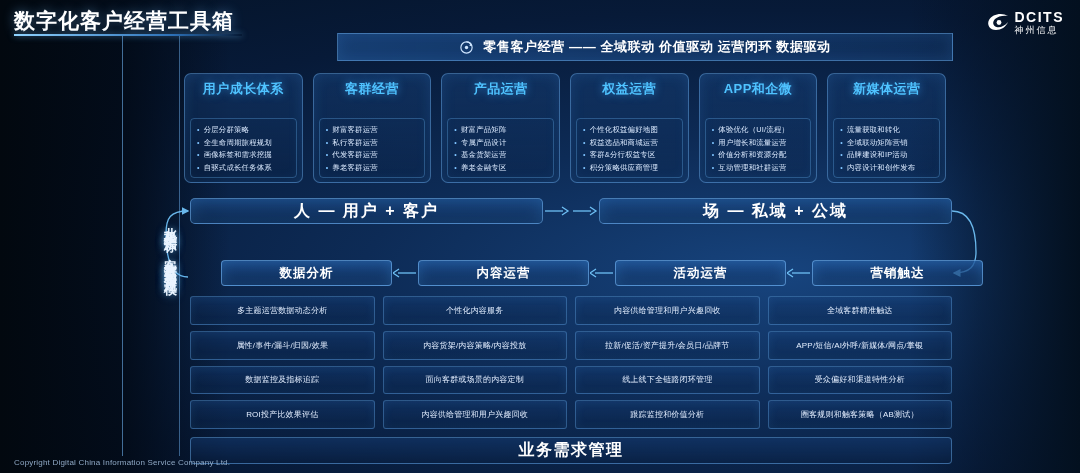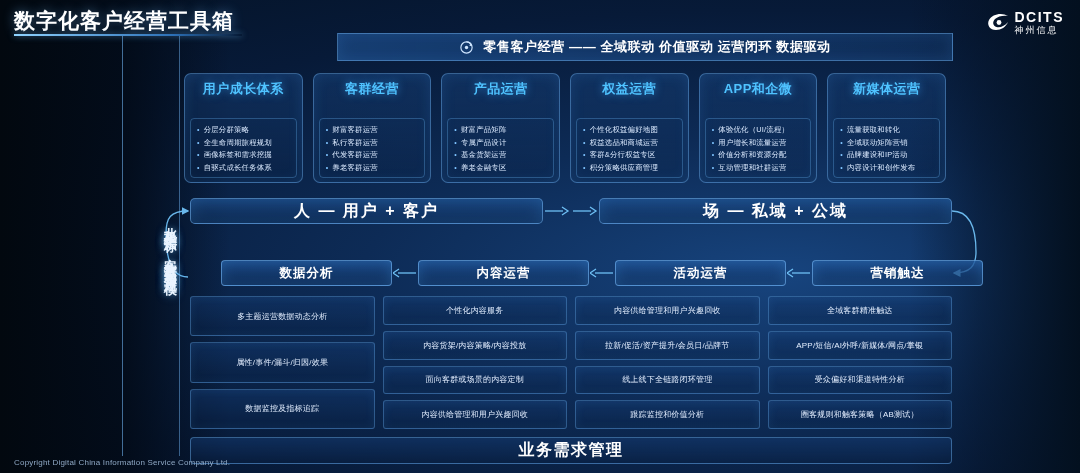--- a/index.html
+++ b/index.html
@@ -372,20 +372,21 @@
         </svg>
       </div>
       <div class="head-box">营销触达</div>
     </div>
 
   <div class="grid" id="grid">
       <div class="col">
         <div class="cell">多主题运营数据动态分析</div>
         <div class="cell">属性/事件/漏斗/归因/效果</div>
         <div class="cell">数据监控及指标追踪</div>
+        <div class="cell">ROI投产比效果评估</div>
       </div>
       <div class="col">
         <div class="cell">个性化内容服务</div>
         <div class="cell">内容货架/内容策略/内容投放</div>
         <div class="cell">面向客群或场景的内容定制</div>
         <div class="cell">内容供给管理和用户兴趣回收</div>
       </div>
       <div class="col">
         <div class="cell">内容供给管理和用户兴趣回收</div>
         <div class="cell">拉新/促活/资产提升/会员日/品牌节</div>

